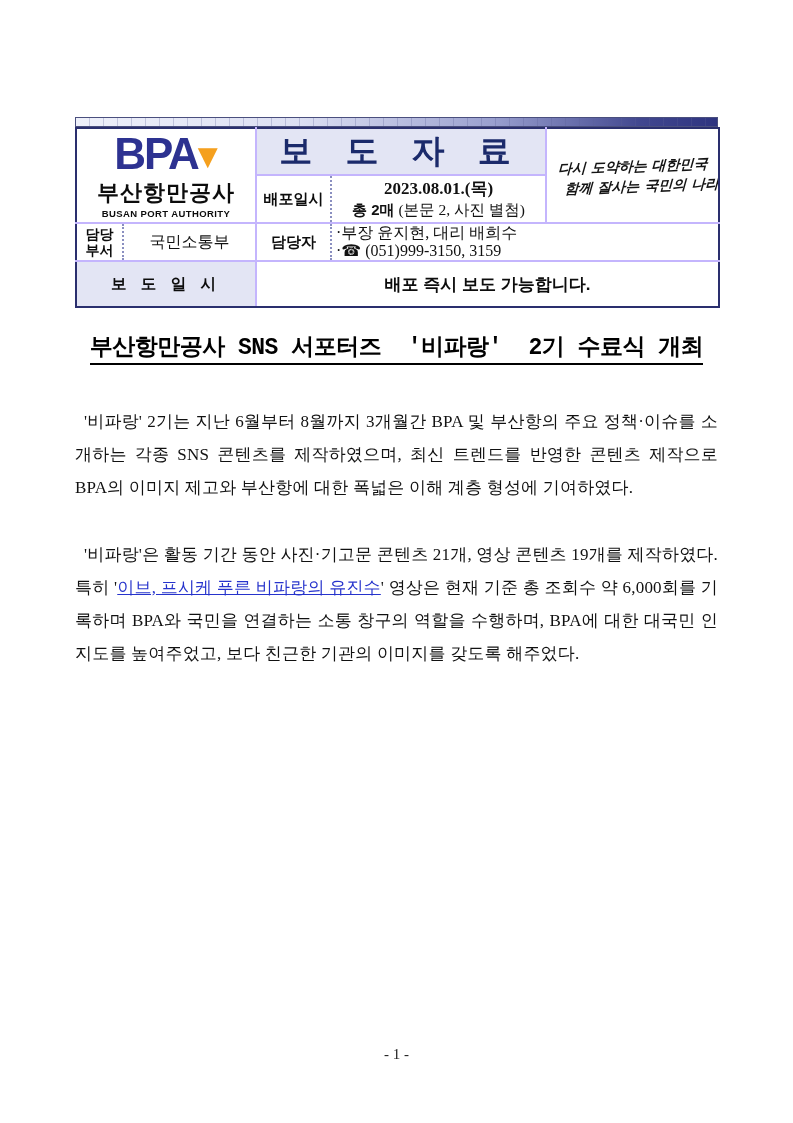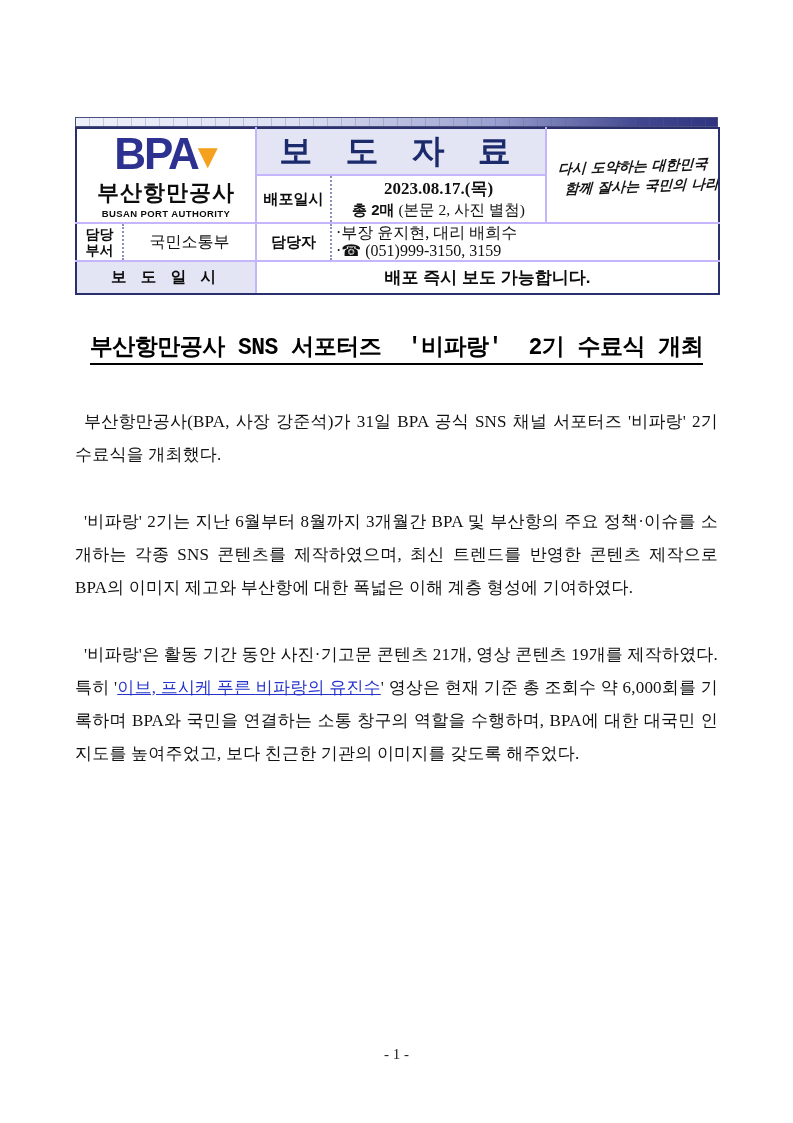--- a/index.html
+++ b/index.html
@@ -136,21 +136,21 @@
           <span class="l1">다시 도약하는 대한민국</span>
           <span class="l2">함께 잘사는 국민의 나라</span>
         </div>
       </td>
     </tr>
     <tr style="height:48px">
       <td class="dot-r">
         <span class="cell-label">배포일시</span>
       </td>
       <td class="dot-l">
-        <div class="date-line">2023.08.17.(목)</div>
+        <div class="date-line">2023.08.01.(목)</div>
         <div class="pages-line">
           <span class="b">총 2매</span><span> (본문 2, 사진 별첨)</span>
         </div>
       </td>
     </tr>
     <tr style="height:37px">
       <td class="outerL dot-r">
         <div class="cell-label dept-label">
           <div>담당</div>
           <div>부서</div>
@@ -162,36 +162,35 @@
       <td class="dot-r">
         <span class="cell-label">담당자</span>
       </td>
       <td colspan="2" class="dot-l outerR contact-cell">
         <div class="contact-line">·부장 윤지현, 대리 배희수</div>
         <div class="contact-line">
           <span>·</span><span>☎</span><span> (051)999-3150, 3159</span>
         </div>
       </td>
     </tr>
-    <tr style="height:33px">
+    <tr style="height:46px">
       <td colspan="2" class="lav outerL outerB">
         <span class="cell-label report-label">보 도 일 시</span>
       </td>
       <td colspan="3" class="outerR outerB">
         <span class="report-value">배포 즉시 보도 가능합니다.</span>
       </td>
     </tr>
   </tbody>
     </table>
 
   <div class="title-wrap">
     <span class="title-text">부산항만공사 SNS 서포터즈  '비파랑'  2기 수료식 개최</span>
   </div>
 
   <div class="body-text">
-    <p>부산항만공사(BPA, 사장 강준석)가 31일 BPA 공식 SNS 채널 서포터즈 '비파랑' 2기 수료식을 개최했다.</p>
     <p>'비파랑' 2기는 지난 6월부터 8월까지 3개월간 BPA 및 부산항의 주요 정책·이슈를 소개하는 각종 SNS 콘텐츠를 제작하였으며, 최신 트렌드를 반영한 콘텐츠 제작으로 BPA의 이미지 제고와 부산항에 대한 폭넓은 이해 계층 형성에 기여하였다.</p>
     <p><span>'비파랑'은 활동 기간 동안 사진·기고문 콘텐츠 21개, 영상 콘텐츠 19개를 제작하였다. 특히 '</span><a class="doc-link">이브, 프시케 푸른 비파랑의 유진수</a><span>' 영상은 현재 기준 총 조회수 약 6,000회를 기록하며 BPA와 국민을 연결하는 소통 창구의 역할을 수행하며, BPA에 대한 대국민 인지도를 높여주었고, 보다 친근한 기관의 이미지를 갖도록 해주었다.</span></p>
   </div>
 
   <div class="footer">- 1 -</div>
 
 </div>
 
 </body></html>

